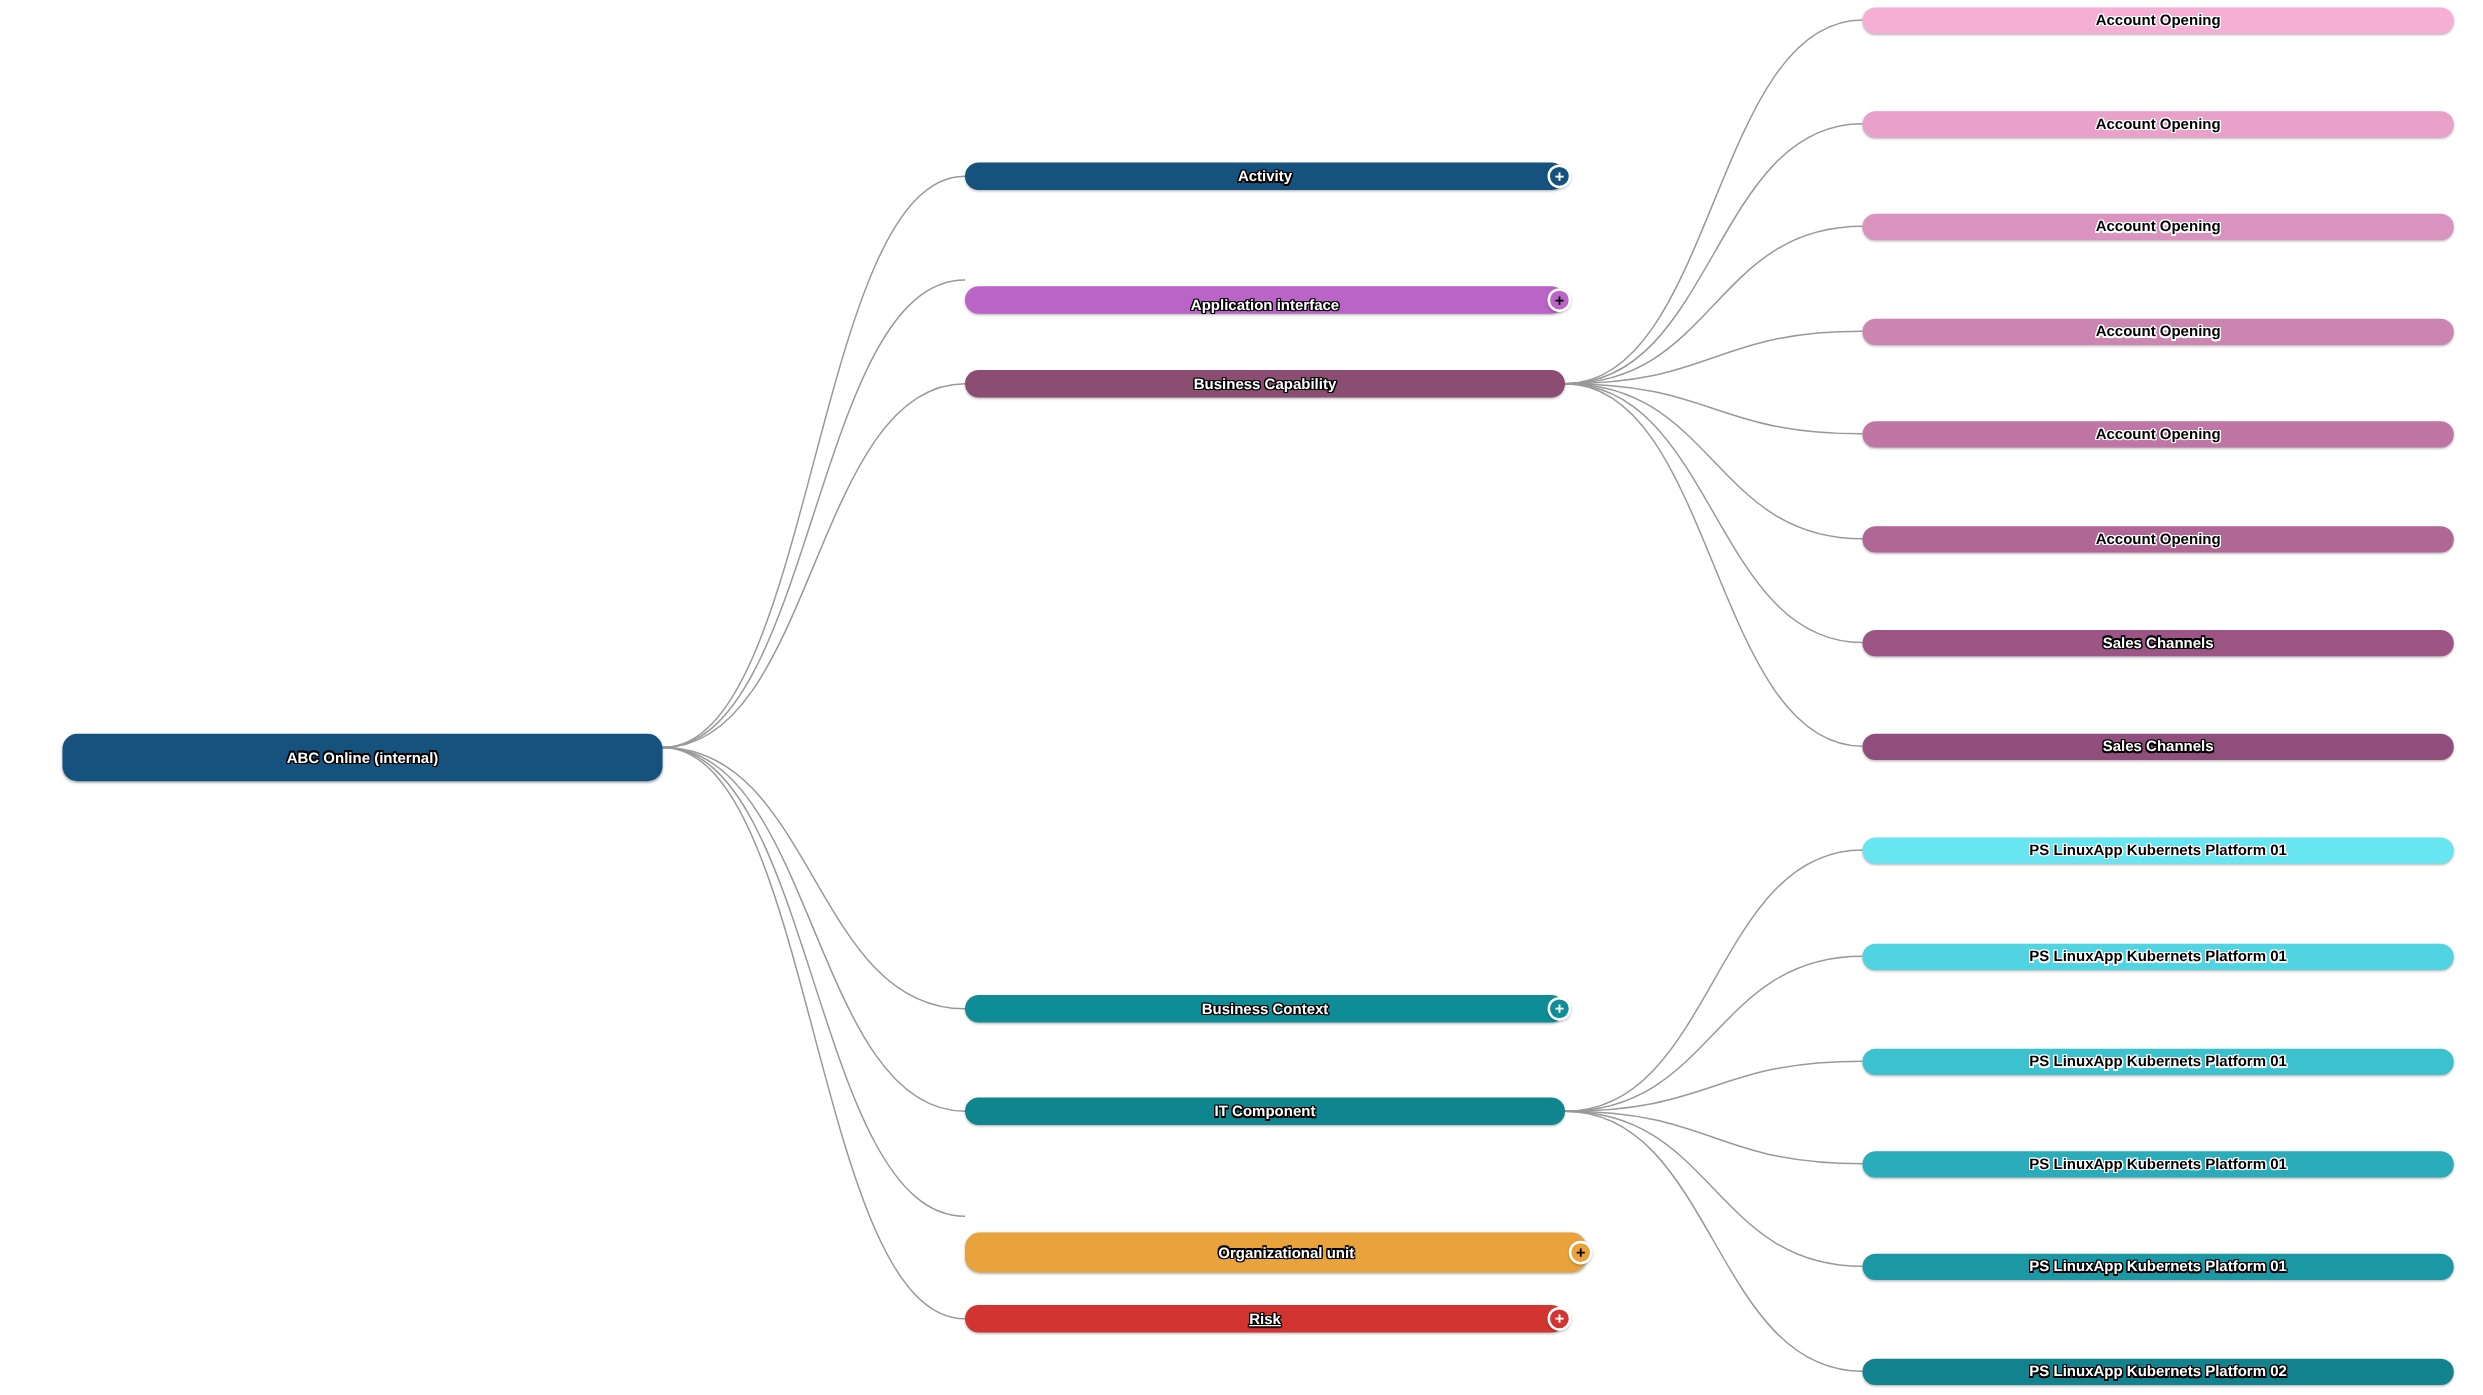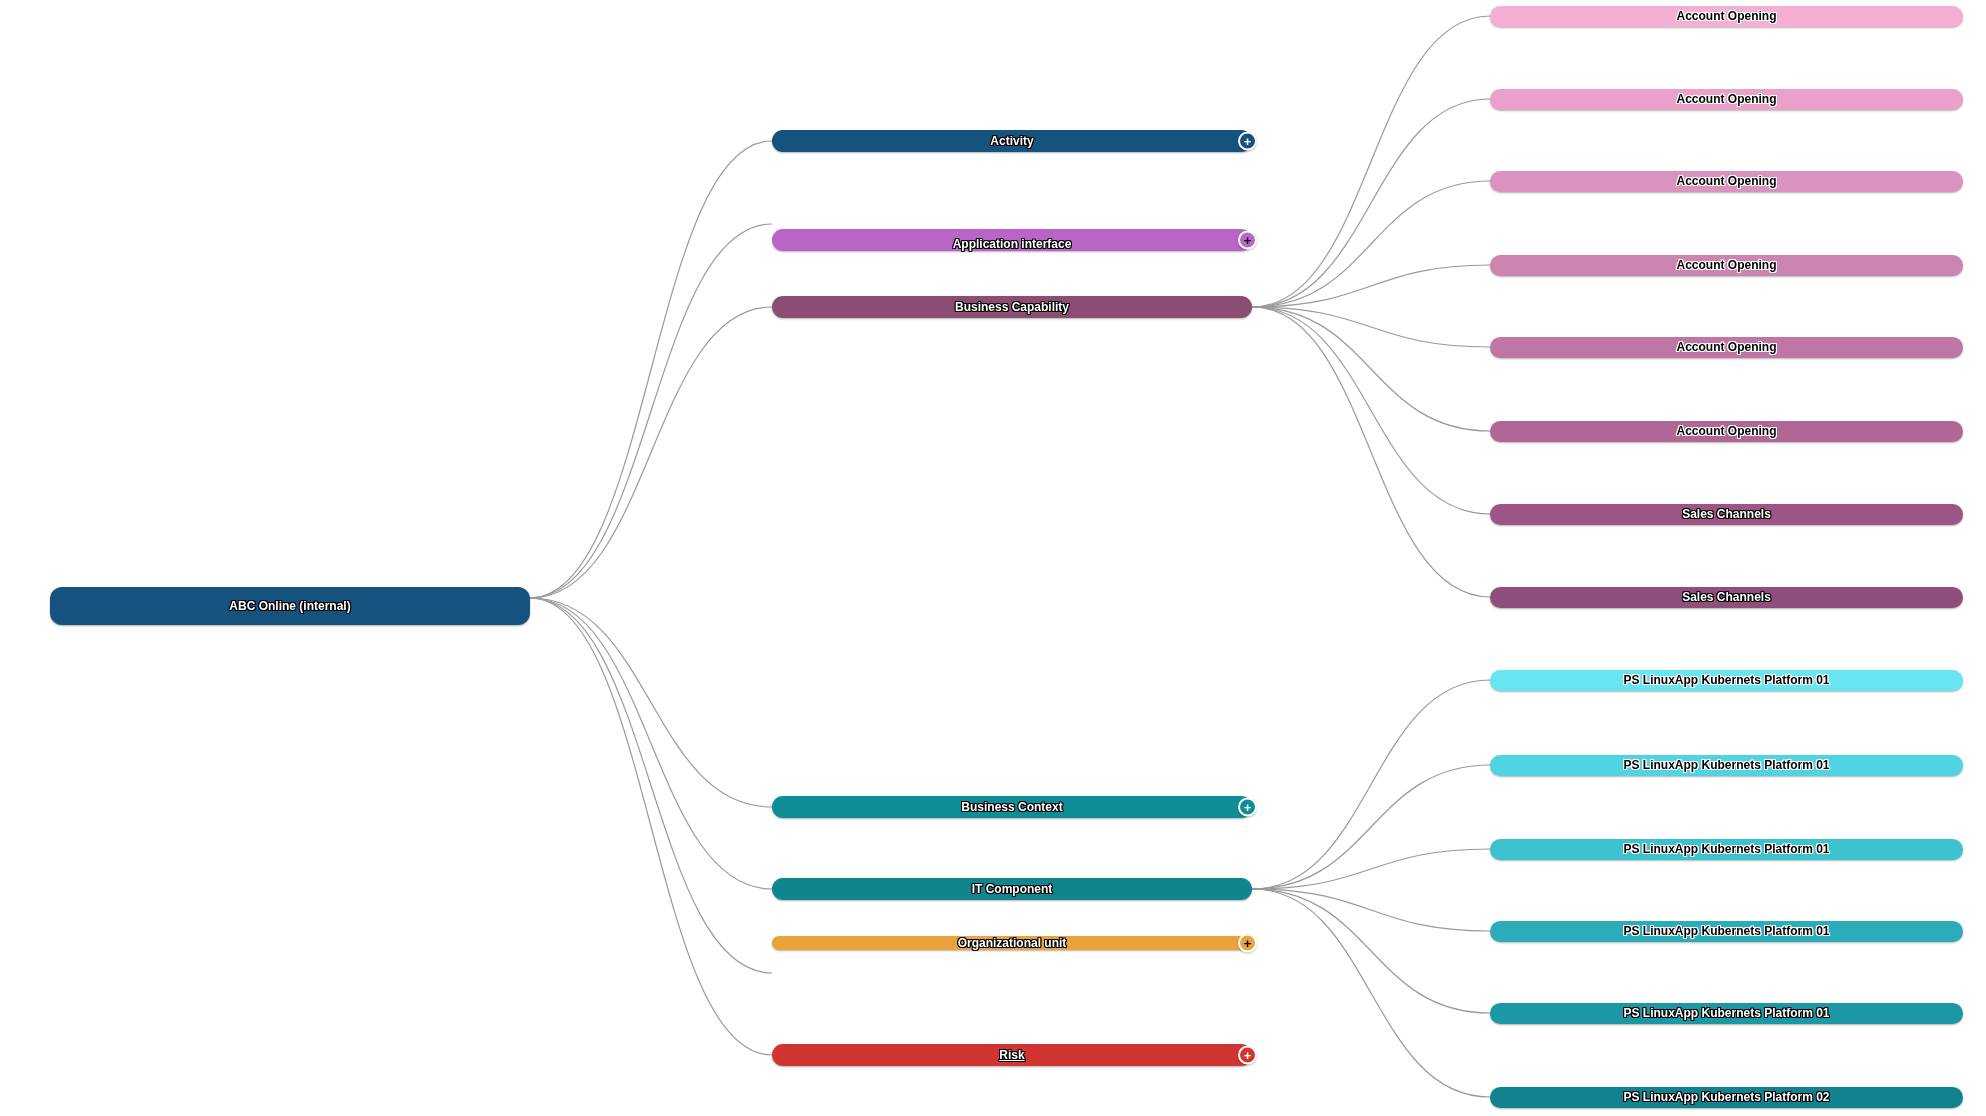--- a/index.html
+++ b/index.html
@@ -97,21 +97,21 @@
       <div class="node text-light" style="left: 740px; top: 296px; width: 480px; height: 22px; background: rgb(140, 77, 114); margin-left: 32px;">
         <span>Business Capability</span>
       </div>
       <div class="node text-light" style="left: 772px; top: 796px; width: 480px; height: 22px; background: rgb(14, 141, 150); text-align: right;">
         <span>Business Context</span>
         <span class="plus" style="background: rgb(14, 141, 150); color: rgb(255, 255, 255);">+</span>
       </div>
       <div class="node text-light" style="left: 772px; top: 878px; width: 480px; height: 22px; background: rgb(15, 134, 142); justify-content: center;">
         <span>IT Component</span>
       </div>
-      <div class="node text-light" style="left: 772px; top: 936px; width: 480px; height: 14px; background: rgb(233, 163, 61);">
+      <div class="node text-light" style="left: 772px; top: 986px; width: 480px; height: 32px; background: rgb(233, 163, 61); padding-left: 17px;">
         <span>Organizational unit</span>
         <span class="plus" style="background: rgb(233, 163, 61); color: rgb(0, 0, 0);">+</span>
       </div>
       <div class="node text-light" style="left: 772px; top: 1044px; width: 480px; height: 22px; background: rgb(210, 53, 49); text-decoration: underline;">
         <span>Risk</span>
         <span class="plus" style="background: rgb(210, 53, 49); color: rgb(255, 255, 255);">+</span>
       </div>
       <div class="node text-dark" style="left: 1490px; top: 5.5px; width: 473px; height: 21px; background: rgb(245, 175, 213);">
         <span>Account Opening</span>
       </div>

